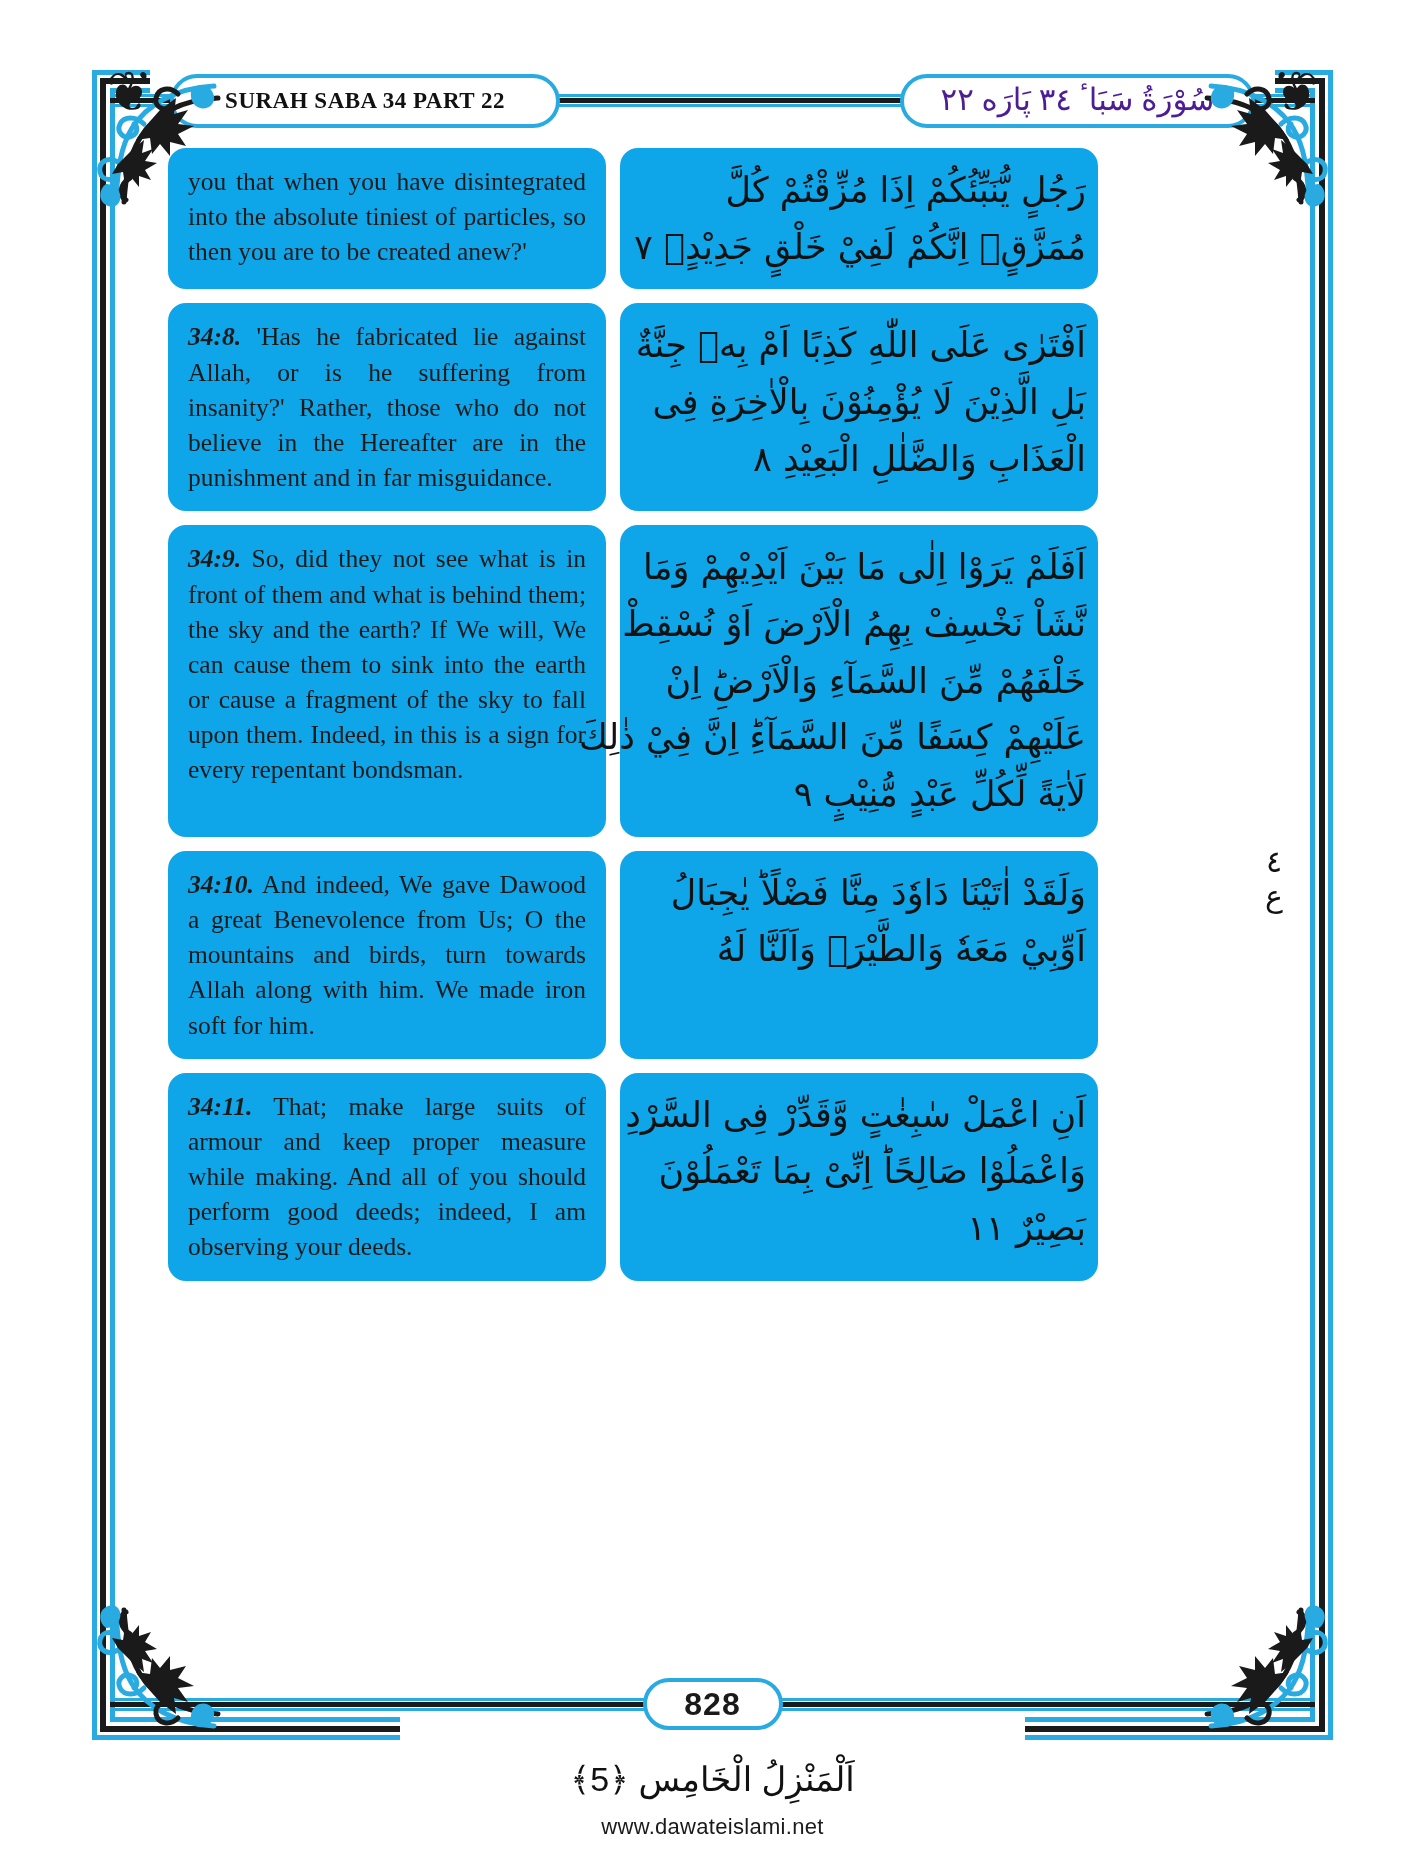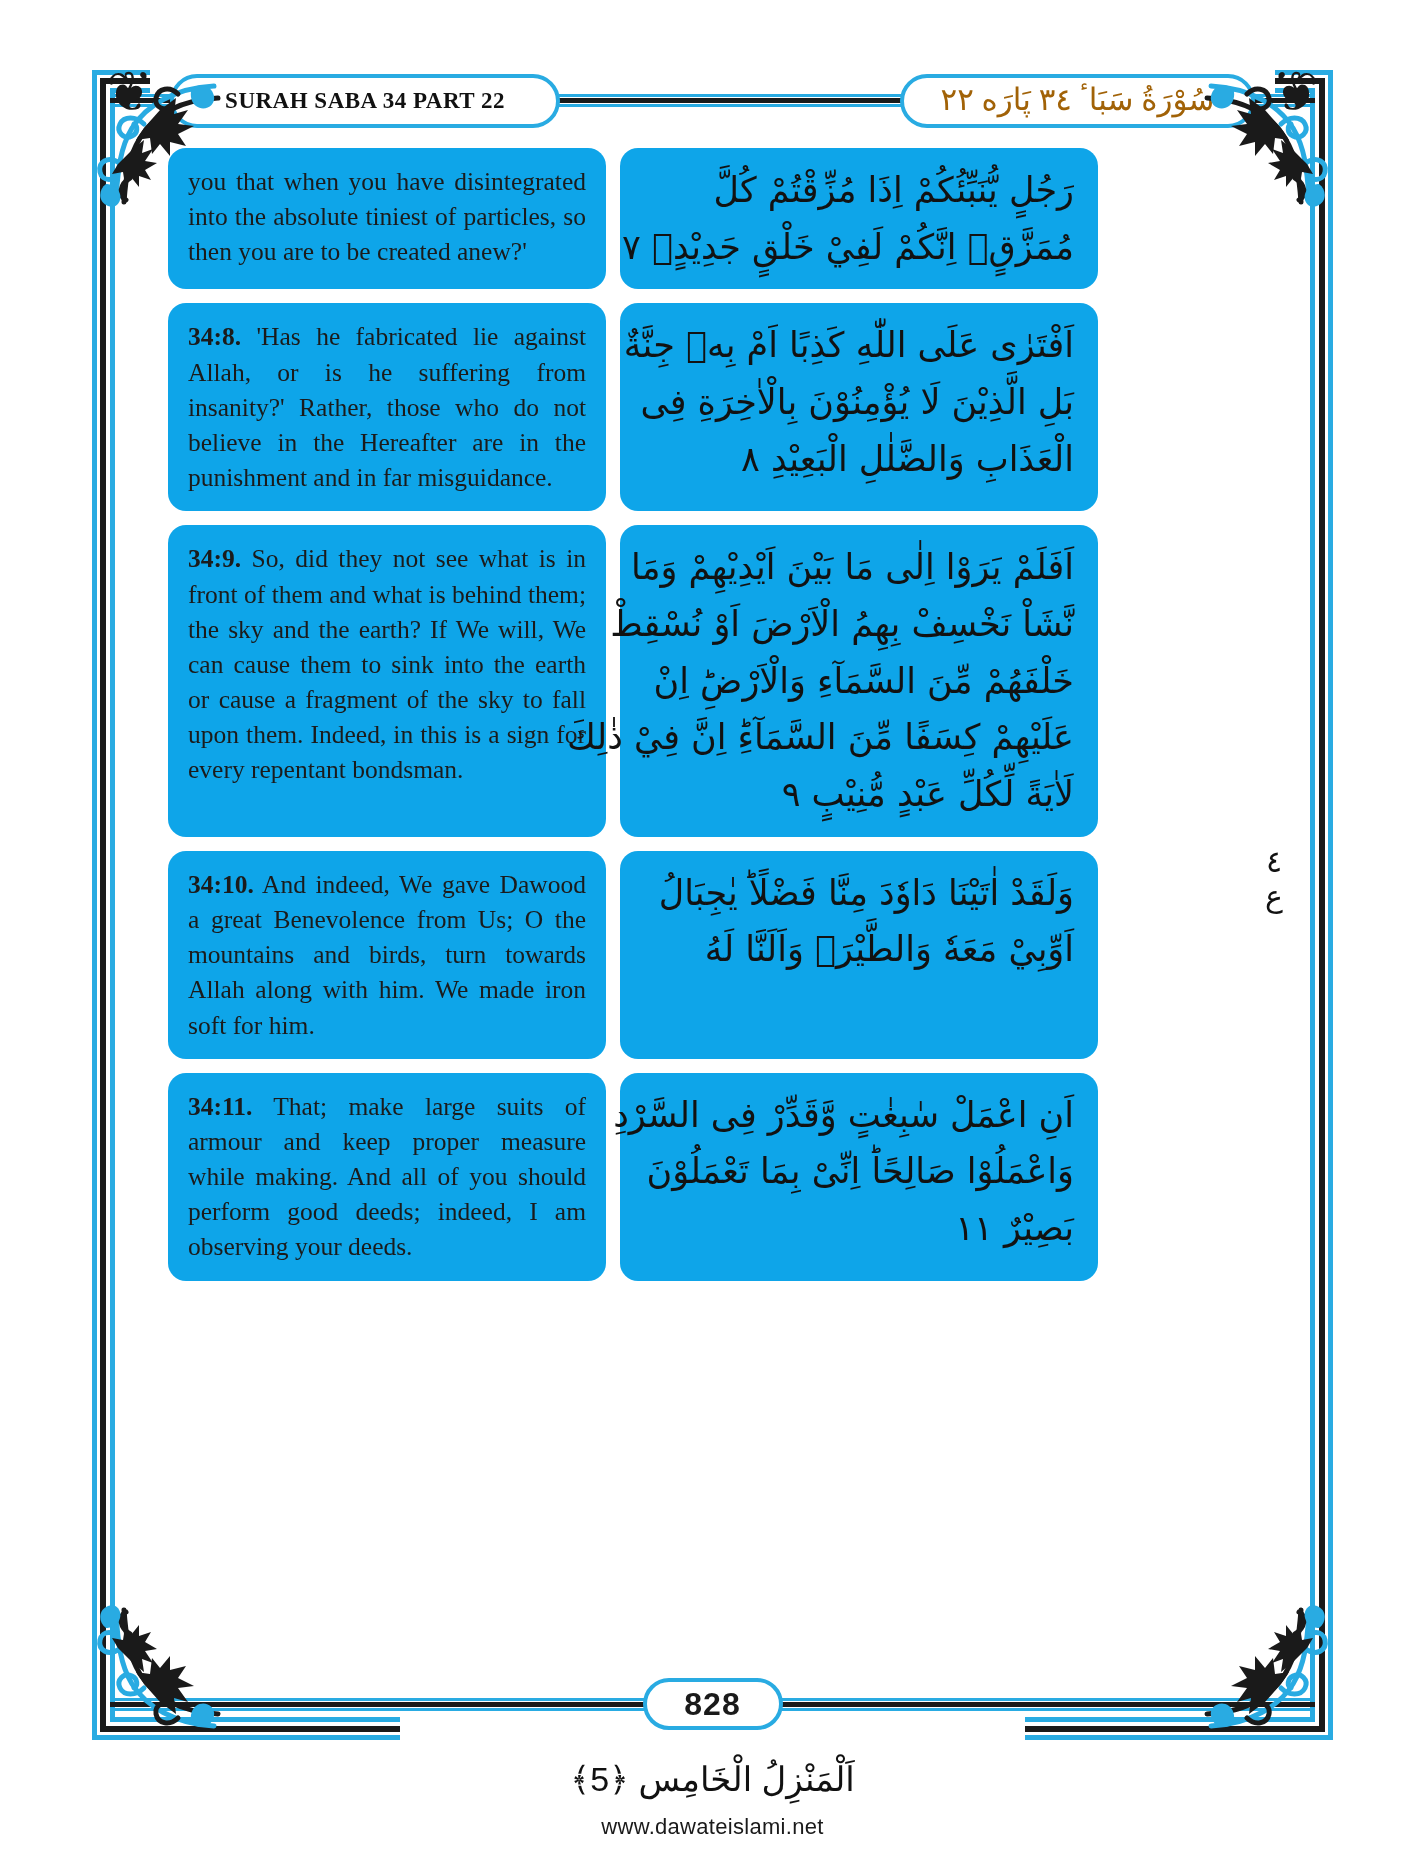--- a/index.html
+++ b/index.html
@@ -111,21 +111,21 @@
   .header-title-en {
     font-family: "Liberation Serif", serif;
     font-weight: bold;
     font-size: 23px;
     letter-spacing: 0.5px;
     color: #111111;
     white-space: nowrap;
   }
   .header-title-ar {
     font-size: 31px;
-    color: #a16207;
+    color: #4c1d95;
     direction: rtl;
     white-space: nowrap;
     line-height: 1;
     padding-bottom: 4px;
   }
 
   
   .orn {
     position: absolute;
     font-size: 56px;
@@ -157,24 +157,24 @@
     width: 438px;
     padding: 16px 20px 16px 20px;
     font-family: "Liberation Serif", serif;
     font-size: 25.5px;
     line-height: 1.38;
     color: #1b1b1b;
     text-align: justify;
     text-align-last: left;
     hyphens: none;
   }
-  .cell-en .vnum { font-weight: bold; }
+  .cell-en .vnum { font-weight: bold; font-style: italic; }
   .cell-ar {
     width: 478px;
-    padding: 14px 24px 14px 18px;
+    padding: 14px 12px 14px 18px;
     direction: rtl;
     font-size: 35px;
     line-height: 1.62;
     color: #121212;
     text-align: justify;
     text-align-last: right;
     font-family: "DejaVu Sans", sans-serif;
   }
   .cell-ar .aline { display: block; white-space: nowrap; }
 

